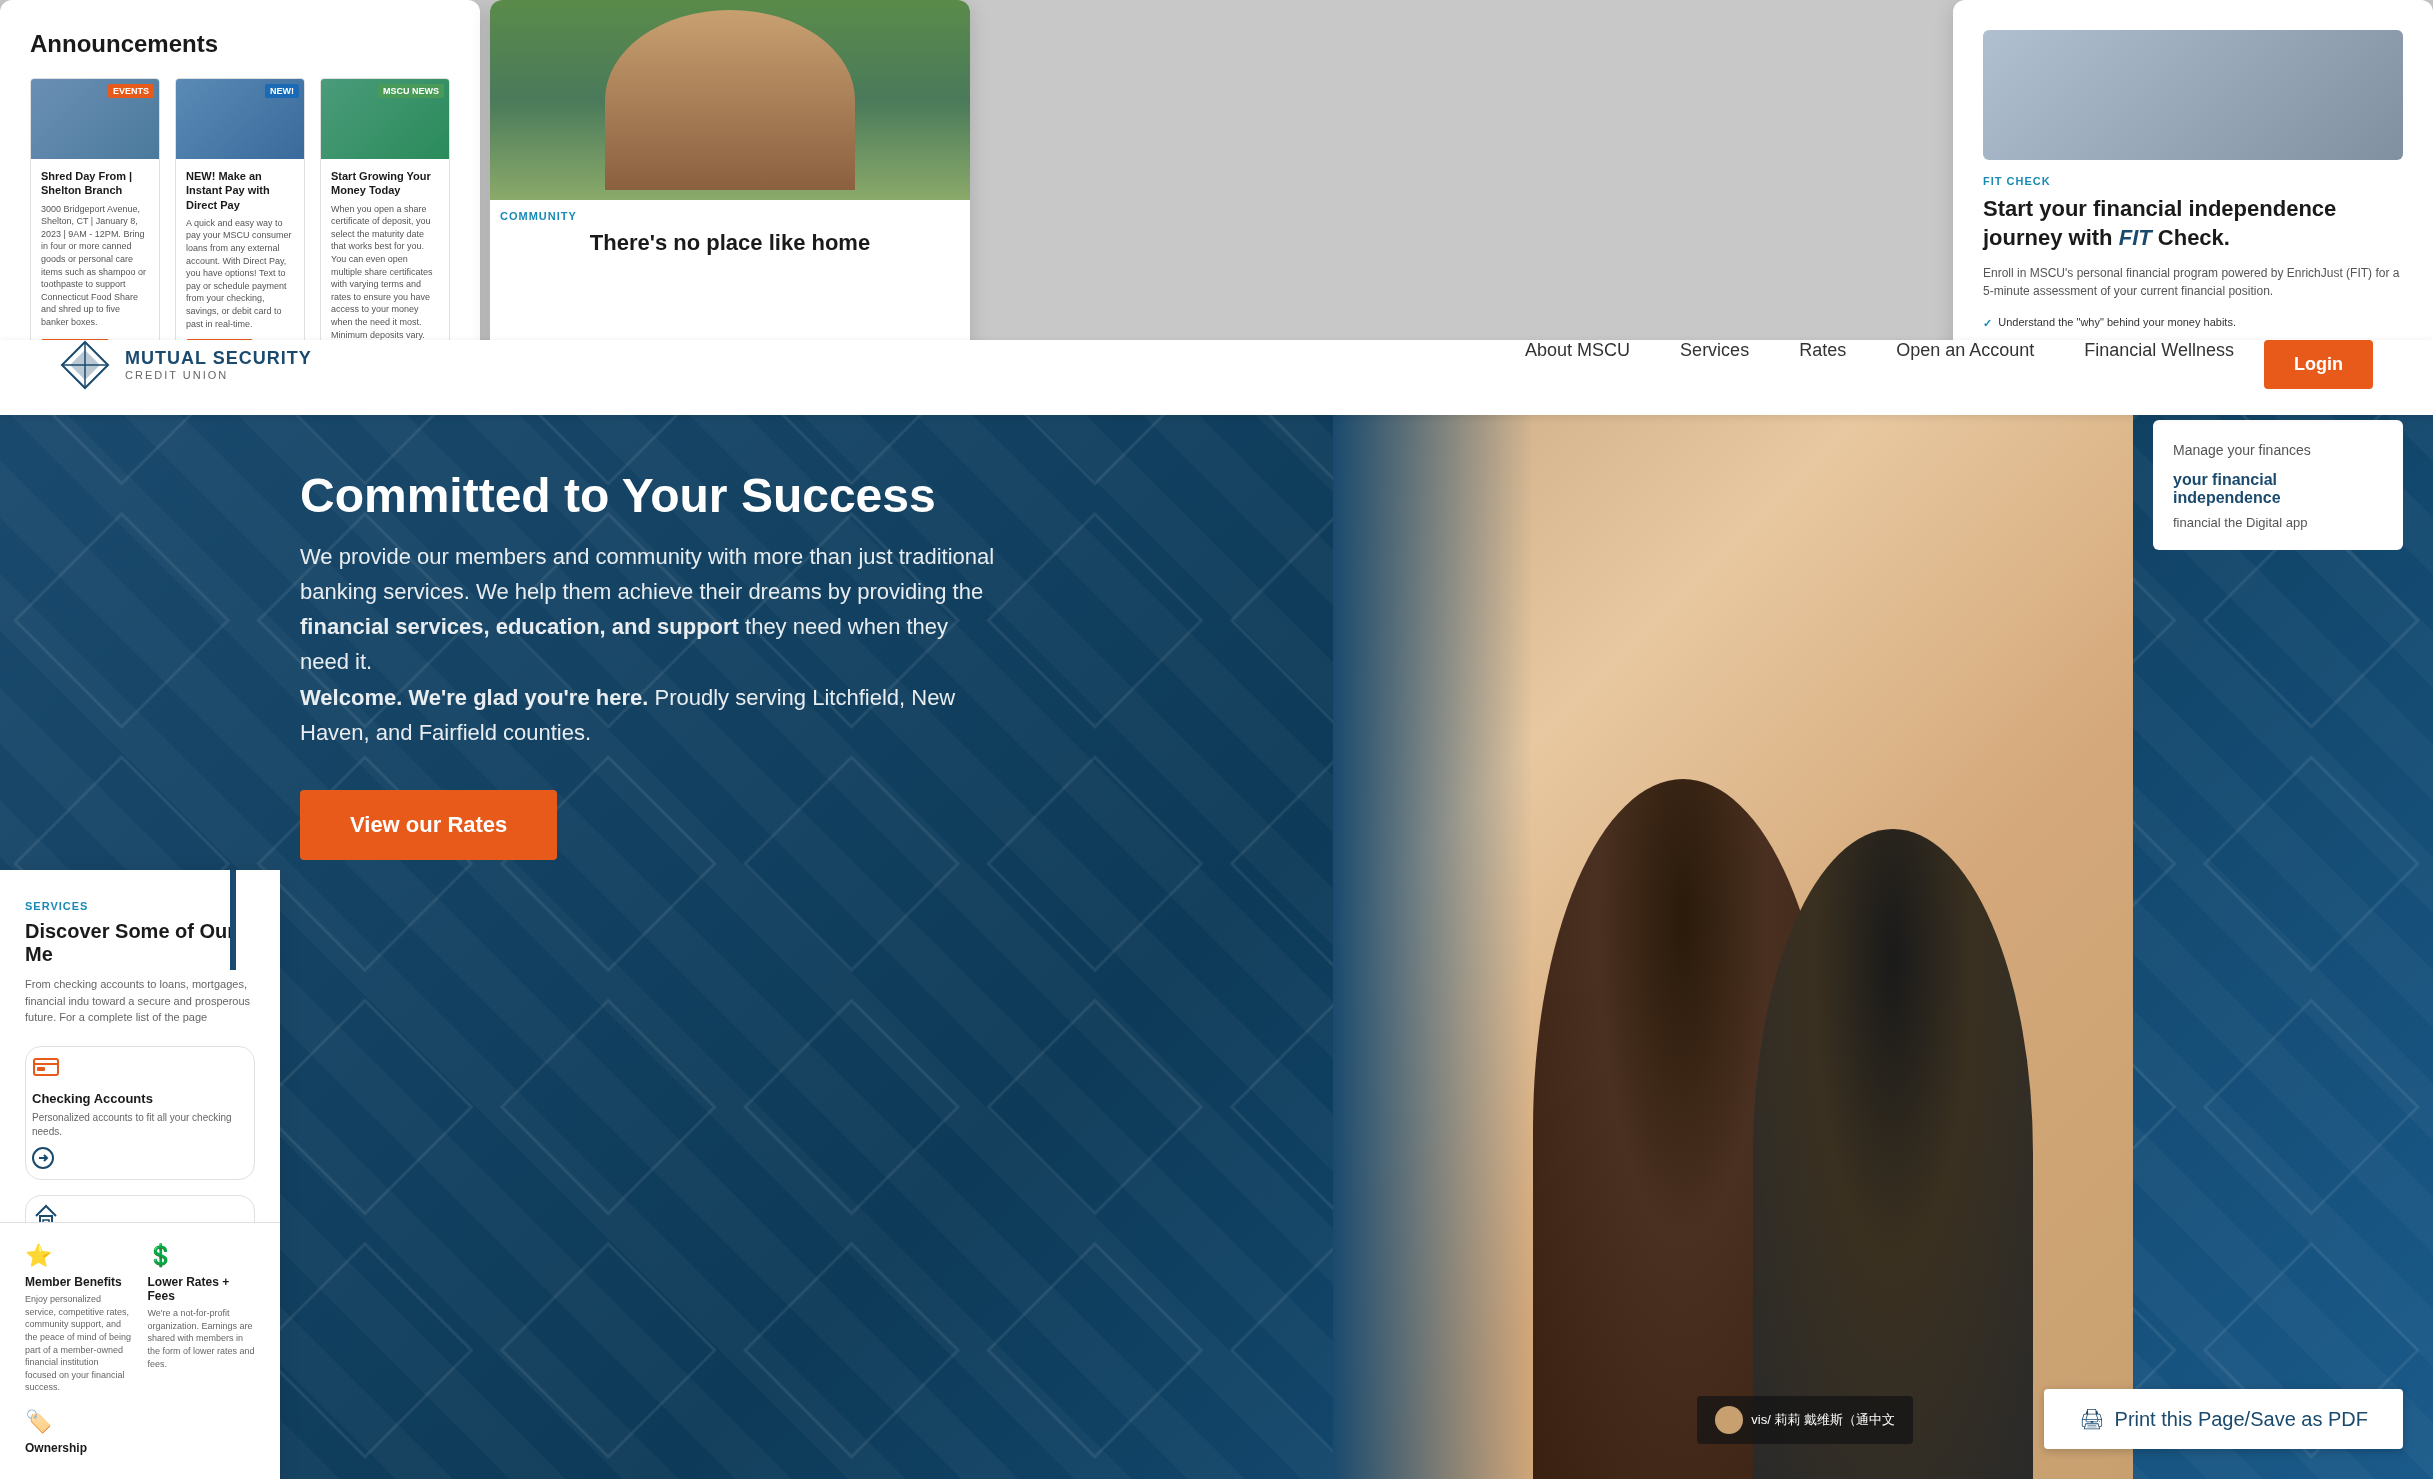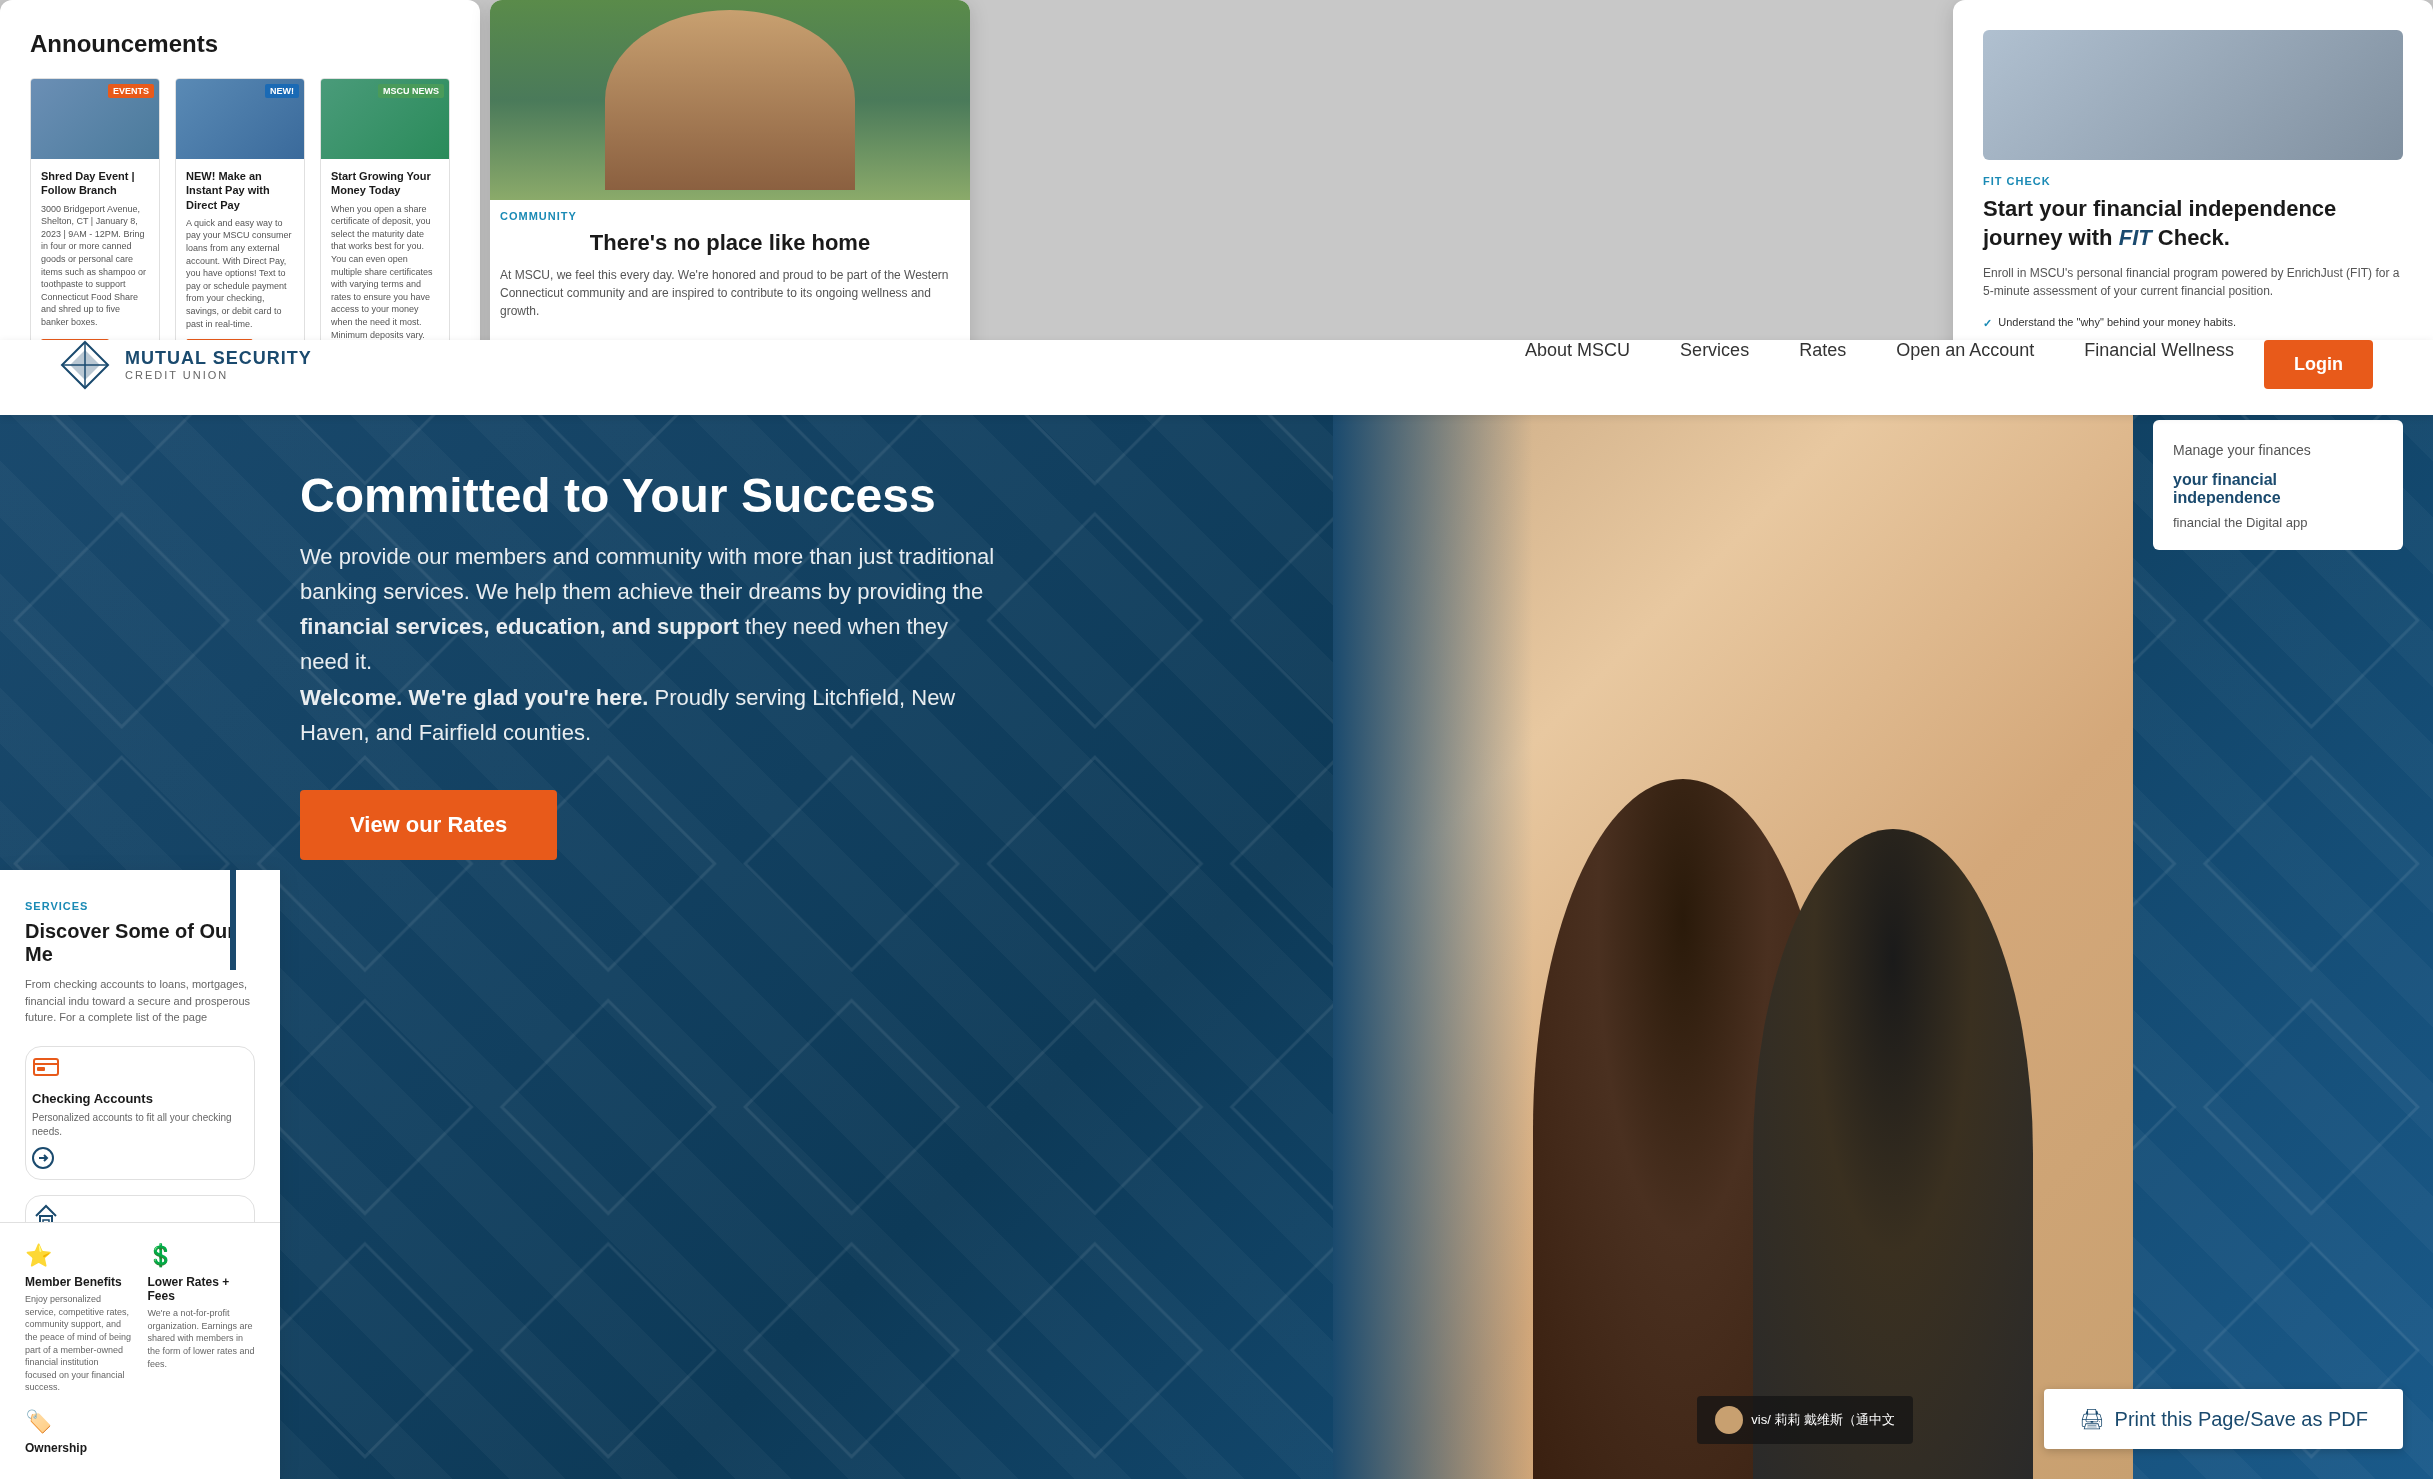--- a/index.html
+++ b/index.html
@@ -672,21 +672,21 @@
     <div class="left-panel-inner">
       <h2 class="section-title">Announcements</h2>
 
       <div class="announcements-grid">
 
         <div class="announcement-card">
           <div class="announcement-img">
             <span class="badge">EVENTS</span>
           </div>
           <div class="announcement-body">
-            <div class="announcement-title">Shred Day Event | Follow Branch</div>
+            <div class="announcement-title">Shred Day From | Shelton Branch</div>
             <div class="announcement-text">3000 Bridgeport Avenue, Shelton, CT | January 8, 2023 | 9AM - 12PM. Bring in four or more canned goods or personal care items such as shampoo or toothpaste to support Connecticut Food Share and shred up to five banker boxes.</div>
             <button class="announcement-btn">View Events</button>
           </div>
         </div>
 
         <div class="announcement-card">
           <div class="announcement-img img2">
             <span class="badge blue">NEW!</span>
           </div>
           <div class="announcement-body">
@@ -733,21 +733,20 @@
   <div class="middle-panel">
     <div class="community-img">
 
       <div style="width:100%;height:100%;background:linear-gradient(to bottom, #5a8b4a, #4a7a5a, #8baa6a);display:flex;align-items:center;justify-content:center;">
         <div style="width:250px;height:180px;background:linear-gradient(to bottom,#c8a070,#8b6040);border-radius:50% 50% 0 0;"></div>
       </div>
     </div>
     <div class="community-content">
       <div class="community-tag">COMMUNITY</div>
       <h2 class="community-title">There's no place like home</h2>
-      <p class="community-text">At MSCU, we feel this every day. We're honored and proud to be part of the Western Connecticut community and are inspired to contribute to its ongoing wellness and growth.</p>
     </div>
   </div>
 
   <div class="impact-panel">
     <div class="impact-inner">
       <h3 class="impact-title">Here are some of the ways we make an impact.</h3>
       <div class="impact-cards">
         <div class="impact-card">
           <div class="impact-icon">
             <svg width="32" height="32" viewBox="0 0 32 32" fill="none">

